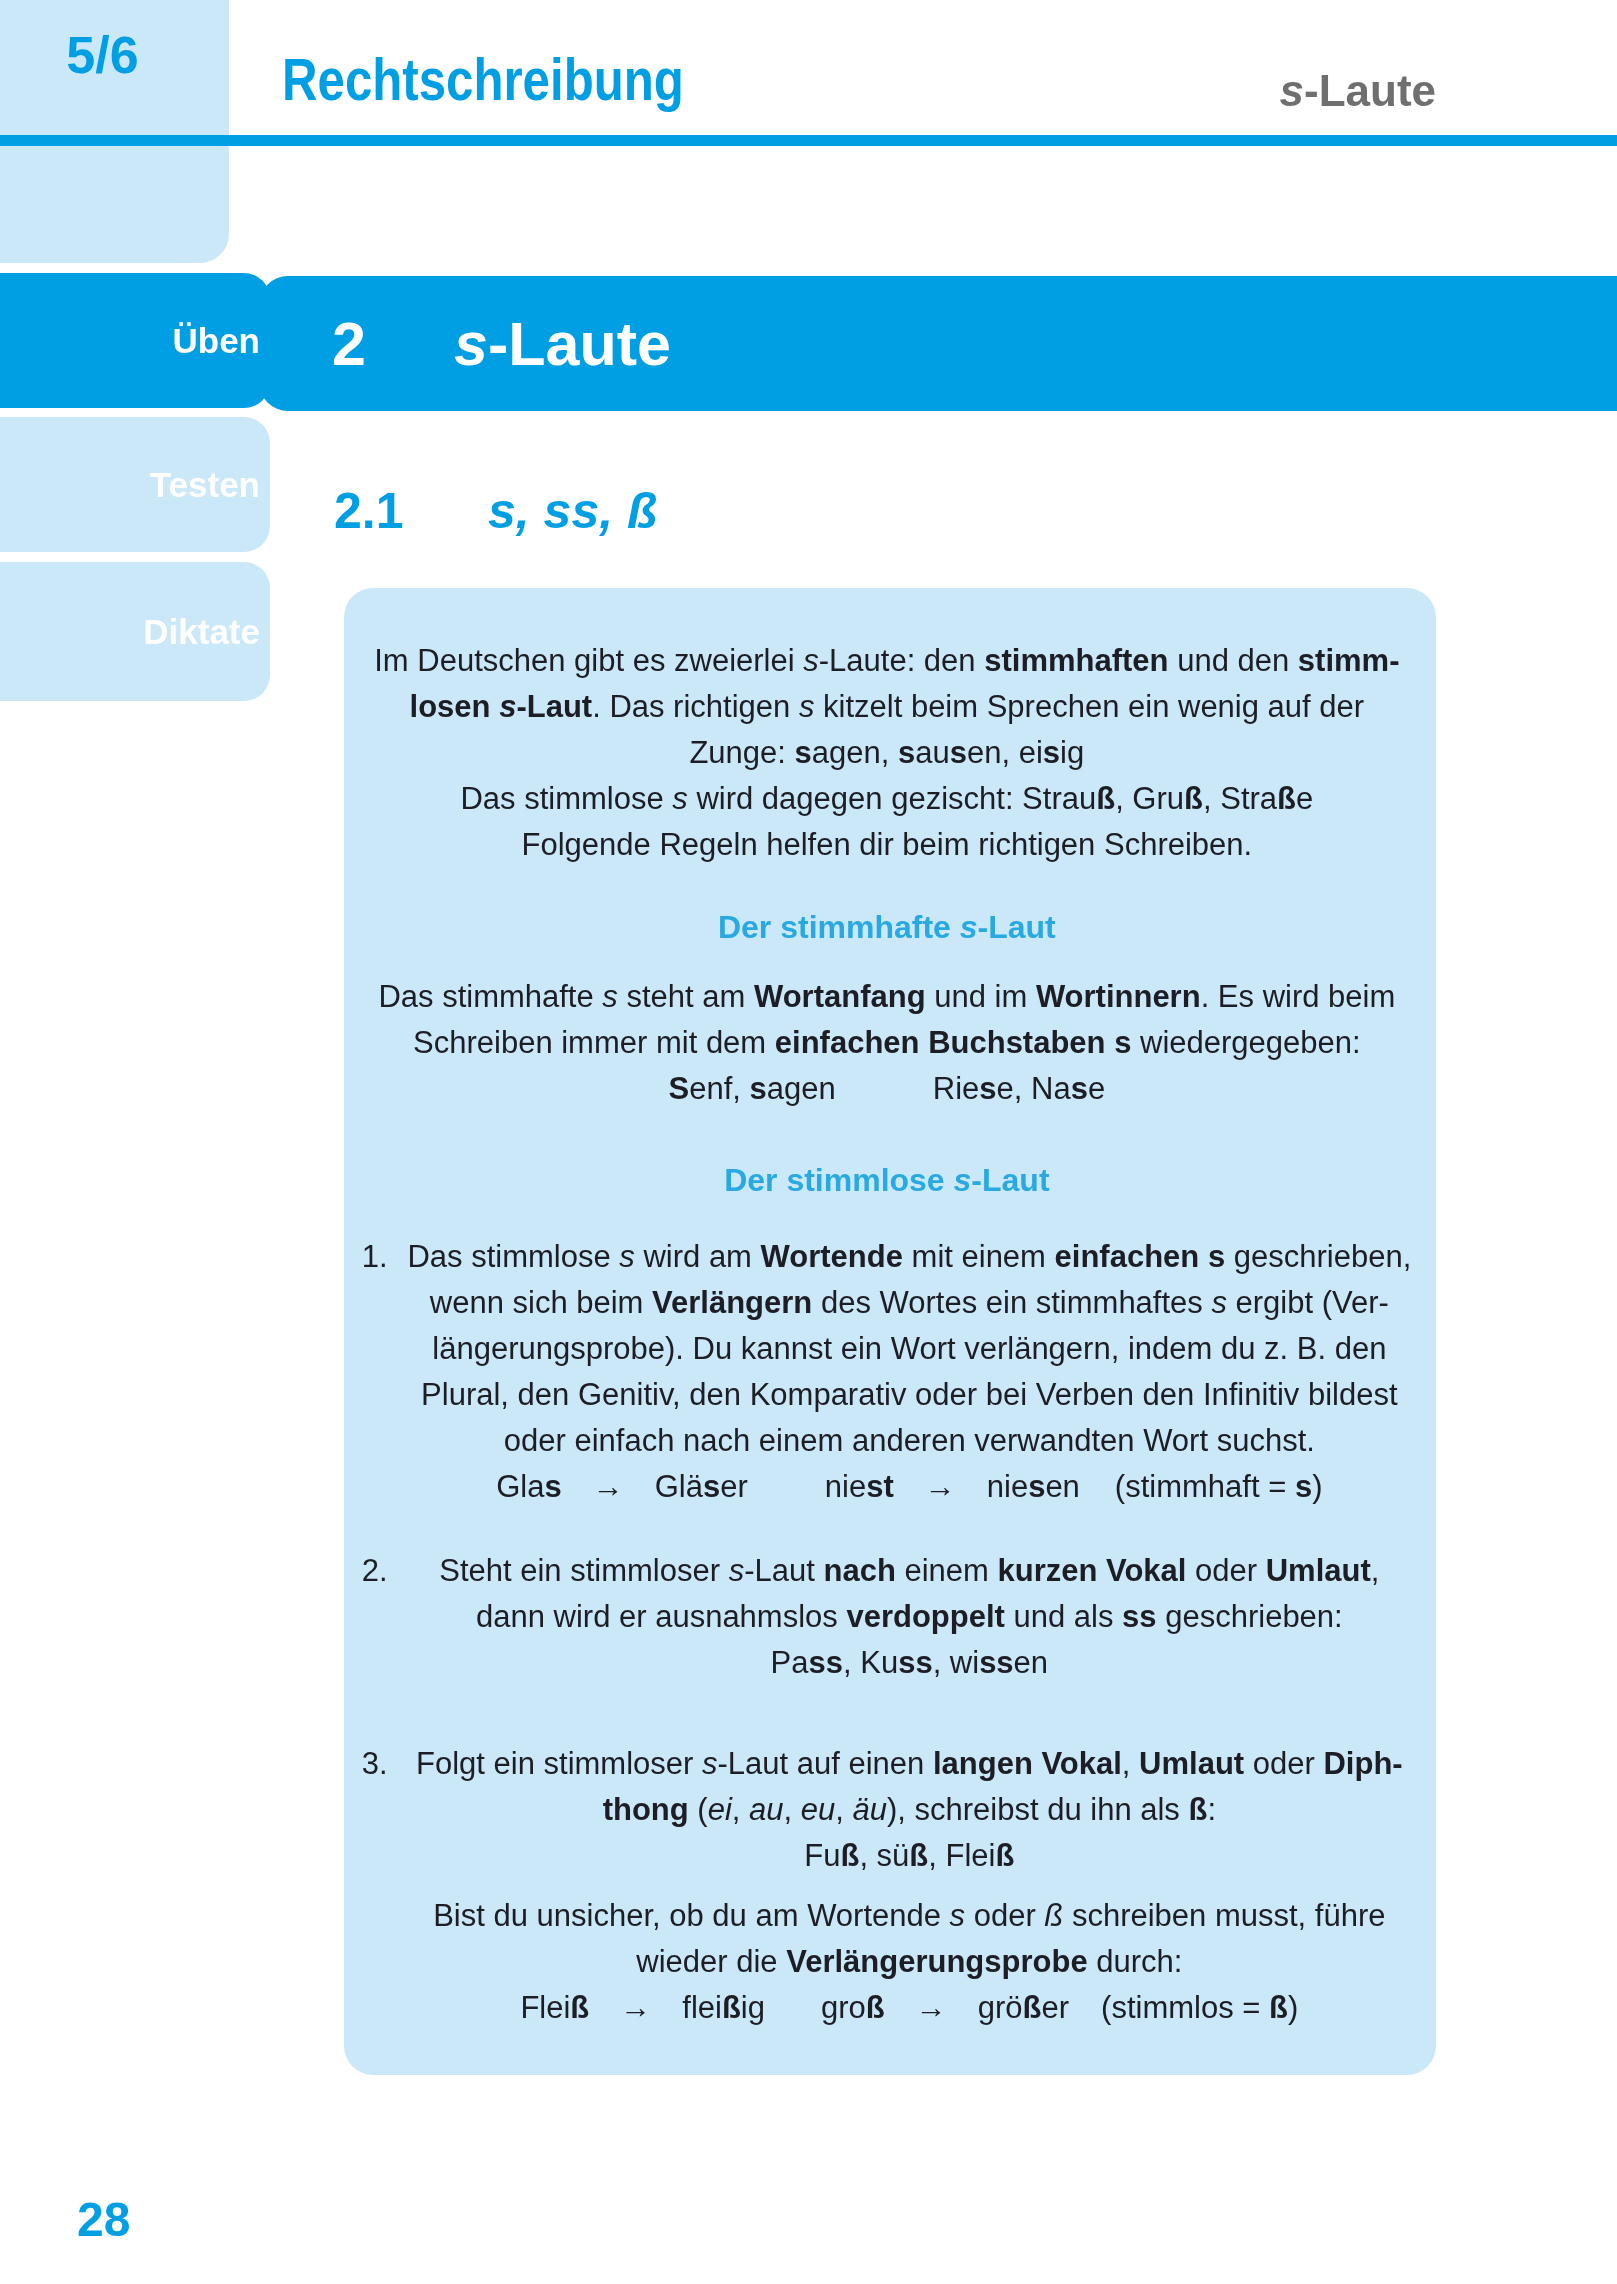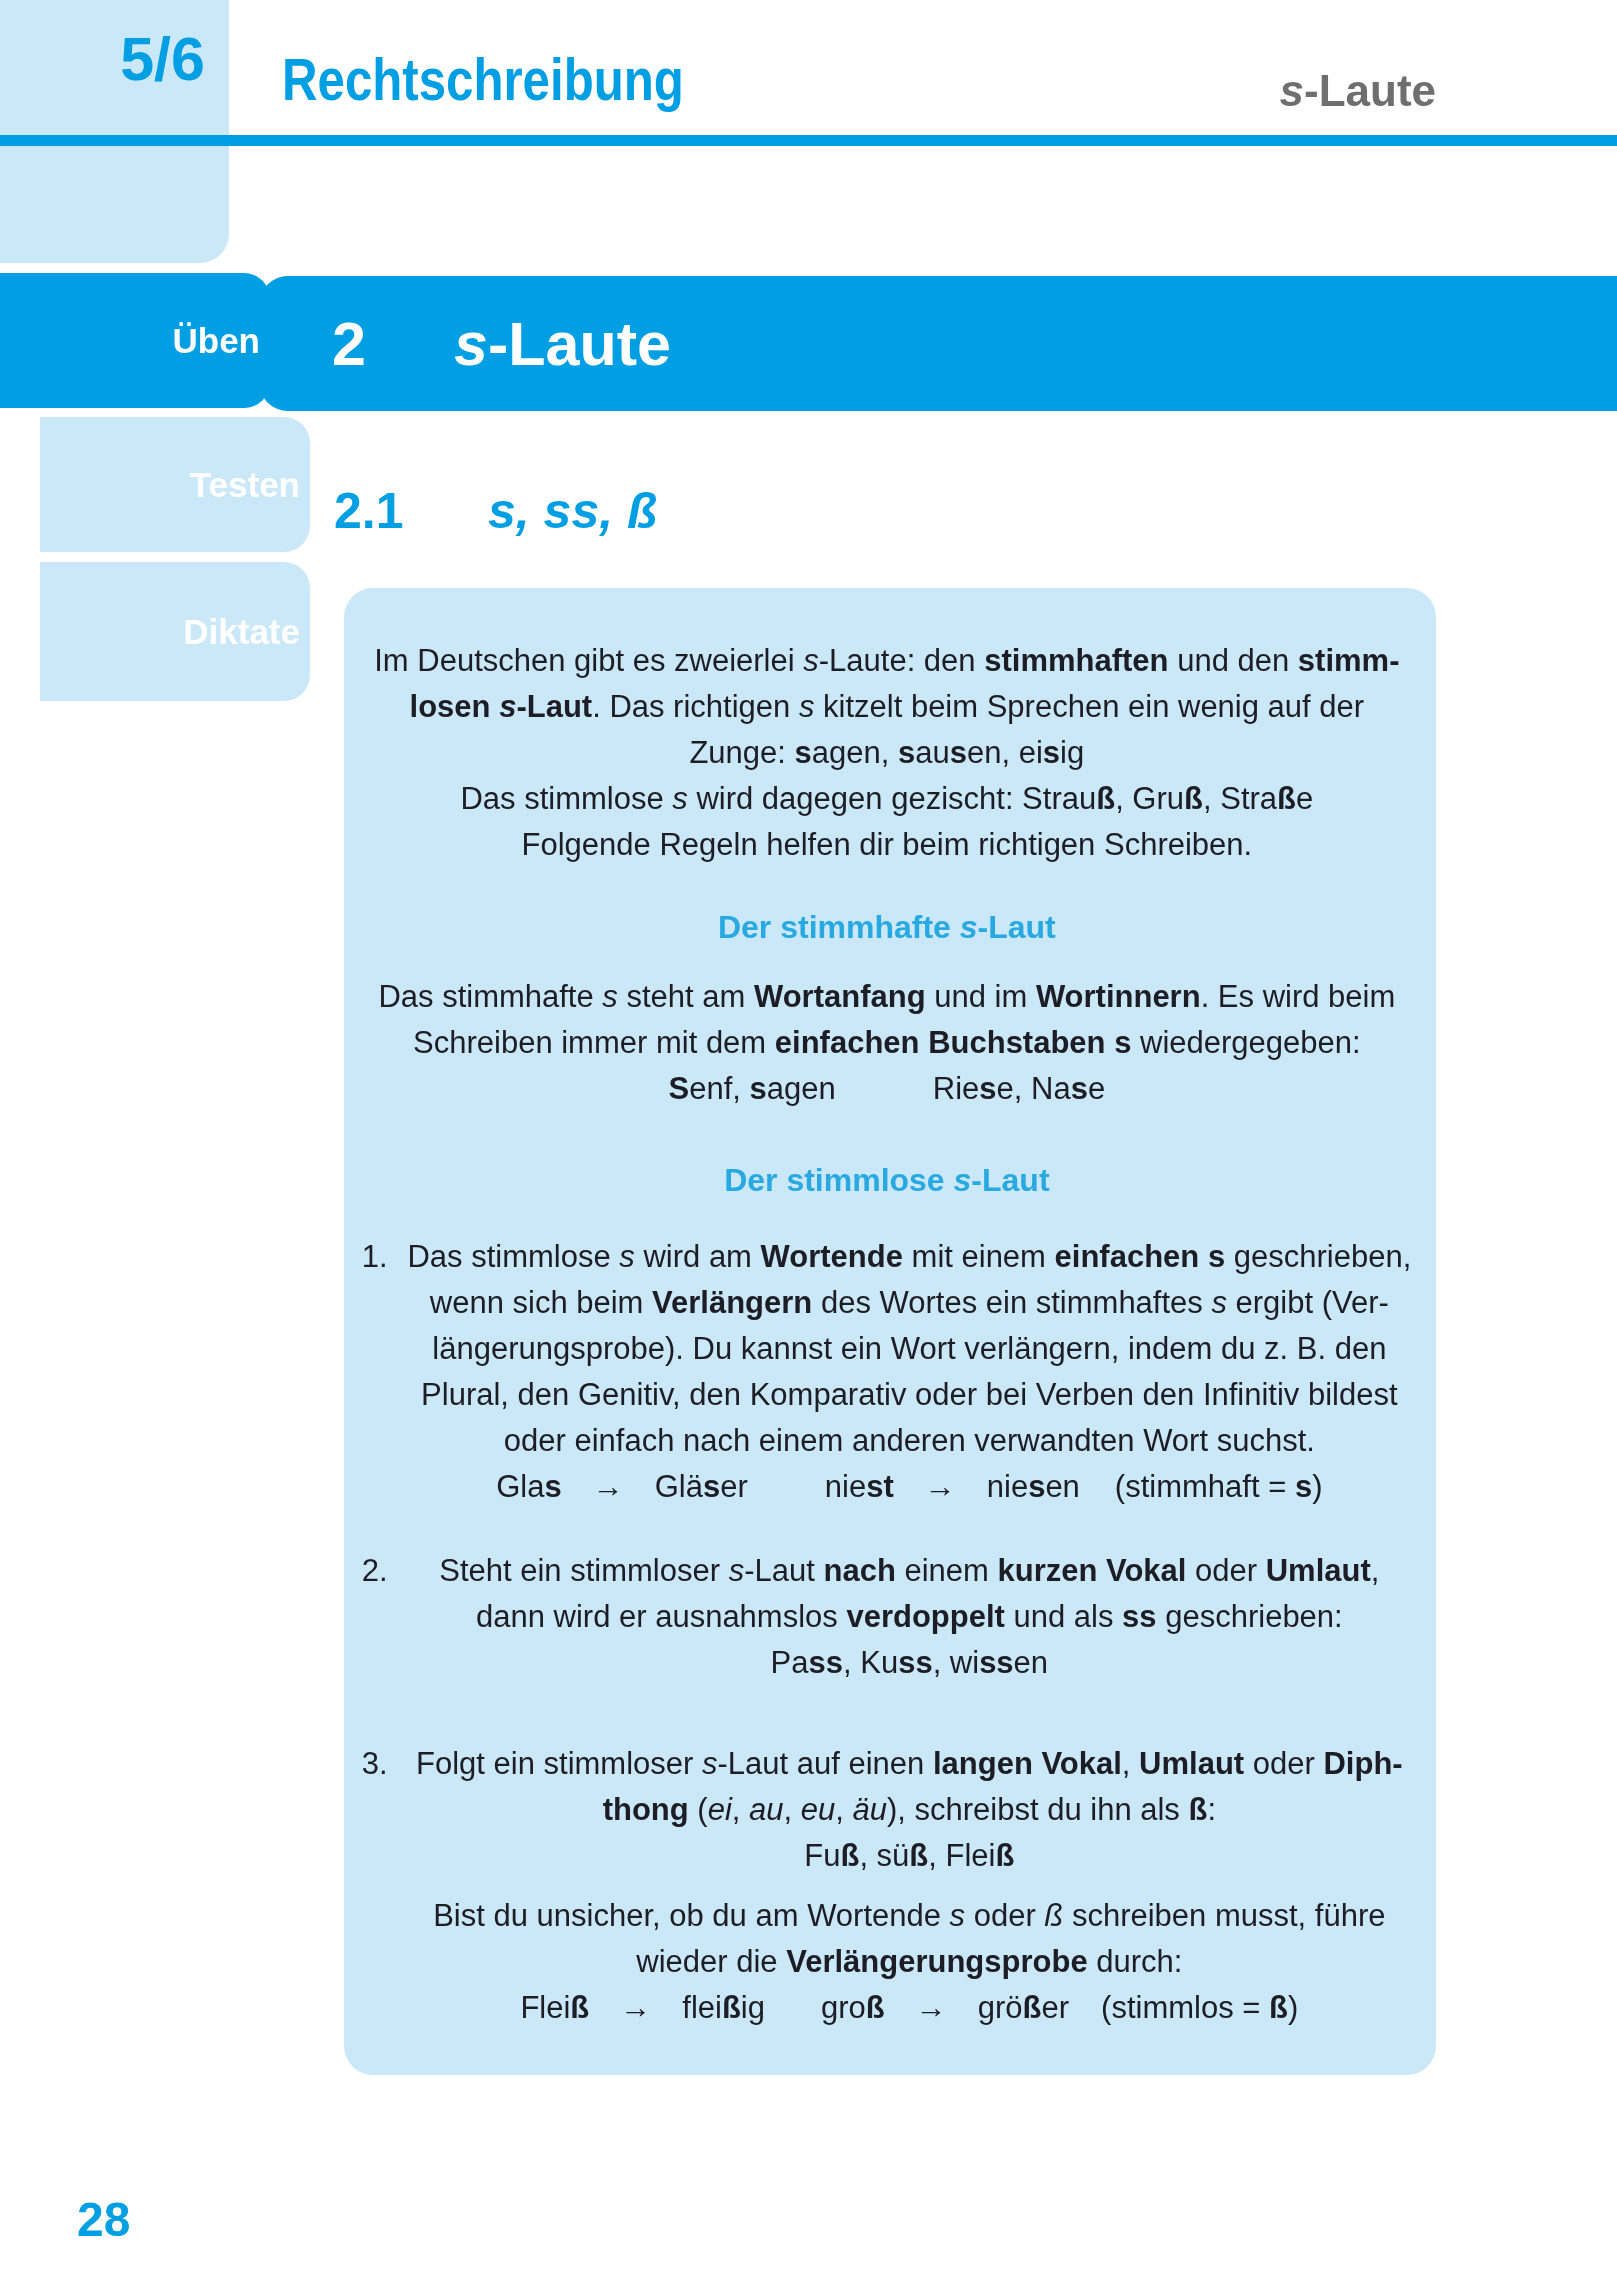--- a/index.html
+++ b/index.html
@@ -18,41 +18,41 @@
   
   .corner-box{
     position:absolute;left:0;top:0;width:229px;height:263px;
     background:var(--light);border-radius:0 0 29px 0;z-index:1;
   }
   .top-line{
     position:absolute;left:0;top:135px;width:1618px;height:10.5px;
     background:var(--accent);z-index:2;
   }
   .grade{
-    position:absolute;left:0;top:29px;width:205px;text-align:right;
-    font-size:61px;font-weight:bold;color:var(--accent);line-height:1;z-index:3;
+    position:absolute;left:0;top:29px;width:205px;text-align:center;
+    font-size:52px;font-weight:bold;color:var(--accent);line-height:1;z-index:3;
   }
   .header-title{
     position:absolute;left:282px;top:50px;font-size:60px;font-weight:bold;
     color:var(--accent);line-height:1;transform:scaleX(0.82);transform-origin:left top;
     white-space:nowrap;
   }
   .header-topic{
     position:absolute;left:344px;top:69px;width:1092px;text-align:right;
     font-size:44px;font-weight:bold;color:var(--gray);line-height:1;white-space:nowrap;
   }
   
   .tab{
     position:absolute;left:0;width:270px;border-radius:0 26px 26px 0;
     display:flex;align-items:center;justify-content:flex-end;
     padding-right:10px;color:#ffffff;font-weight:bold;font-size:35px;
     white-space:nowrap;cursor:pointer;z-index:3;
   }
   .tab.active{background:var(--accent);}
-  .tab.inactive{background:var(--light);margin-left:40px;}
+  .tab.inactive{background:var(--light);}
   .tab-0{top:273px;height:135px;}
   .tab-1{top:417px;height:135px;}
   .tab-2{top:562px;height:139px;}
   
   .section-bar{
     position:absolute;left:259px;top:276px;width:1358px;height:135px;
     background:var(--accent);border-radius:29px 0 0 29px;
     display:flex;align-items:center;color:#ffffff;font-weight:bold;font-size:61px;
   }
   .sec-num{margin-left:73px;width:122px;}

